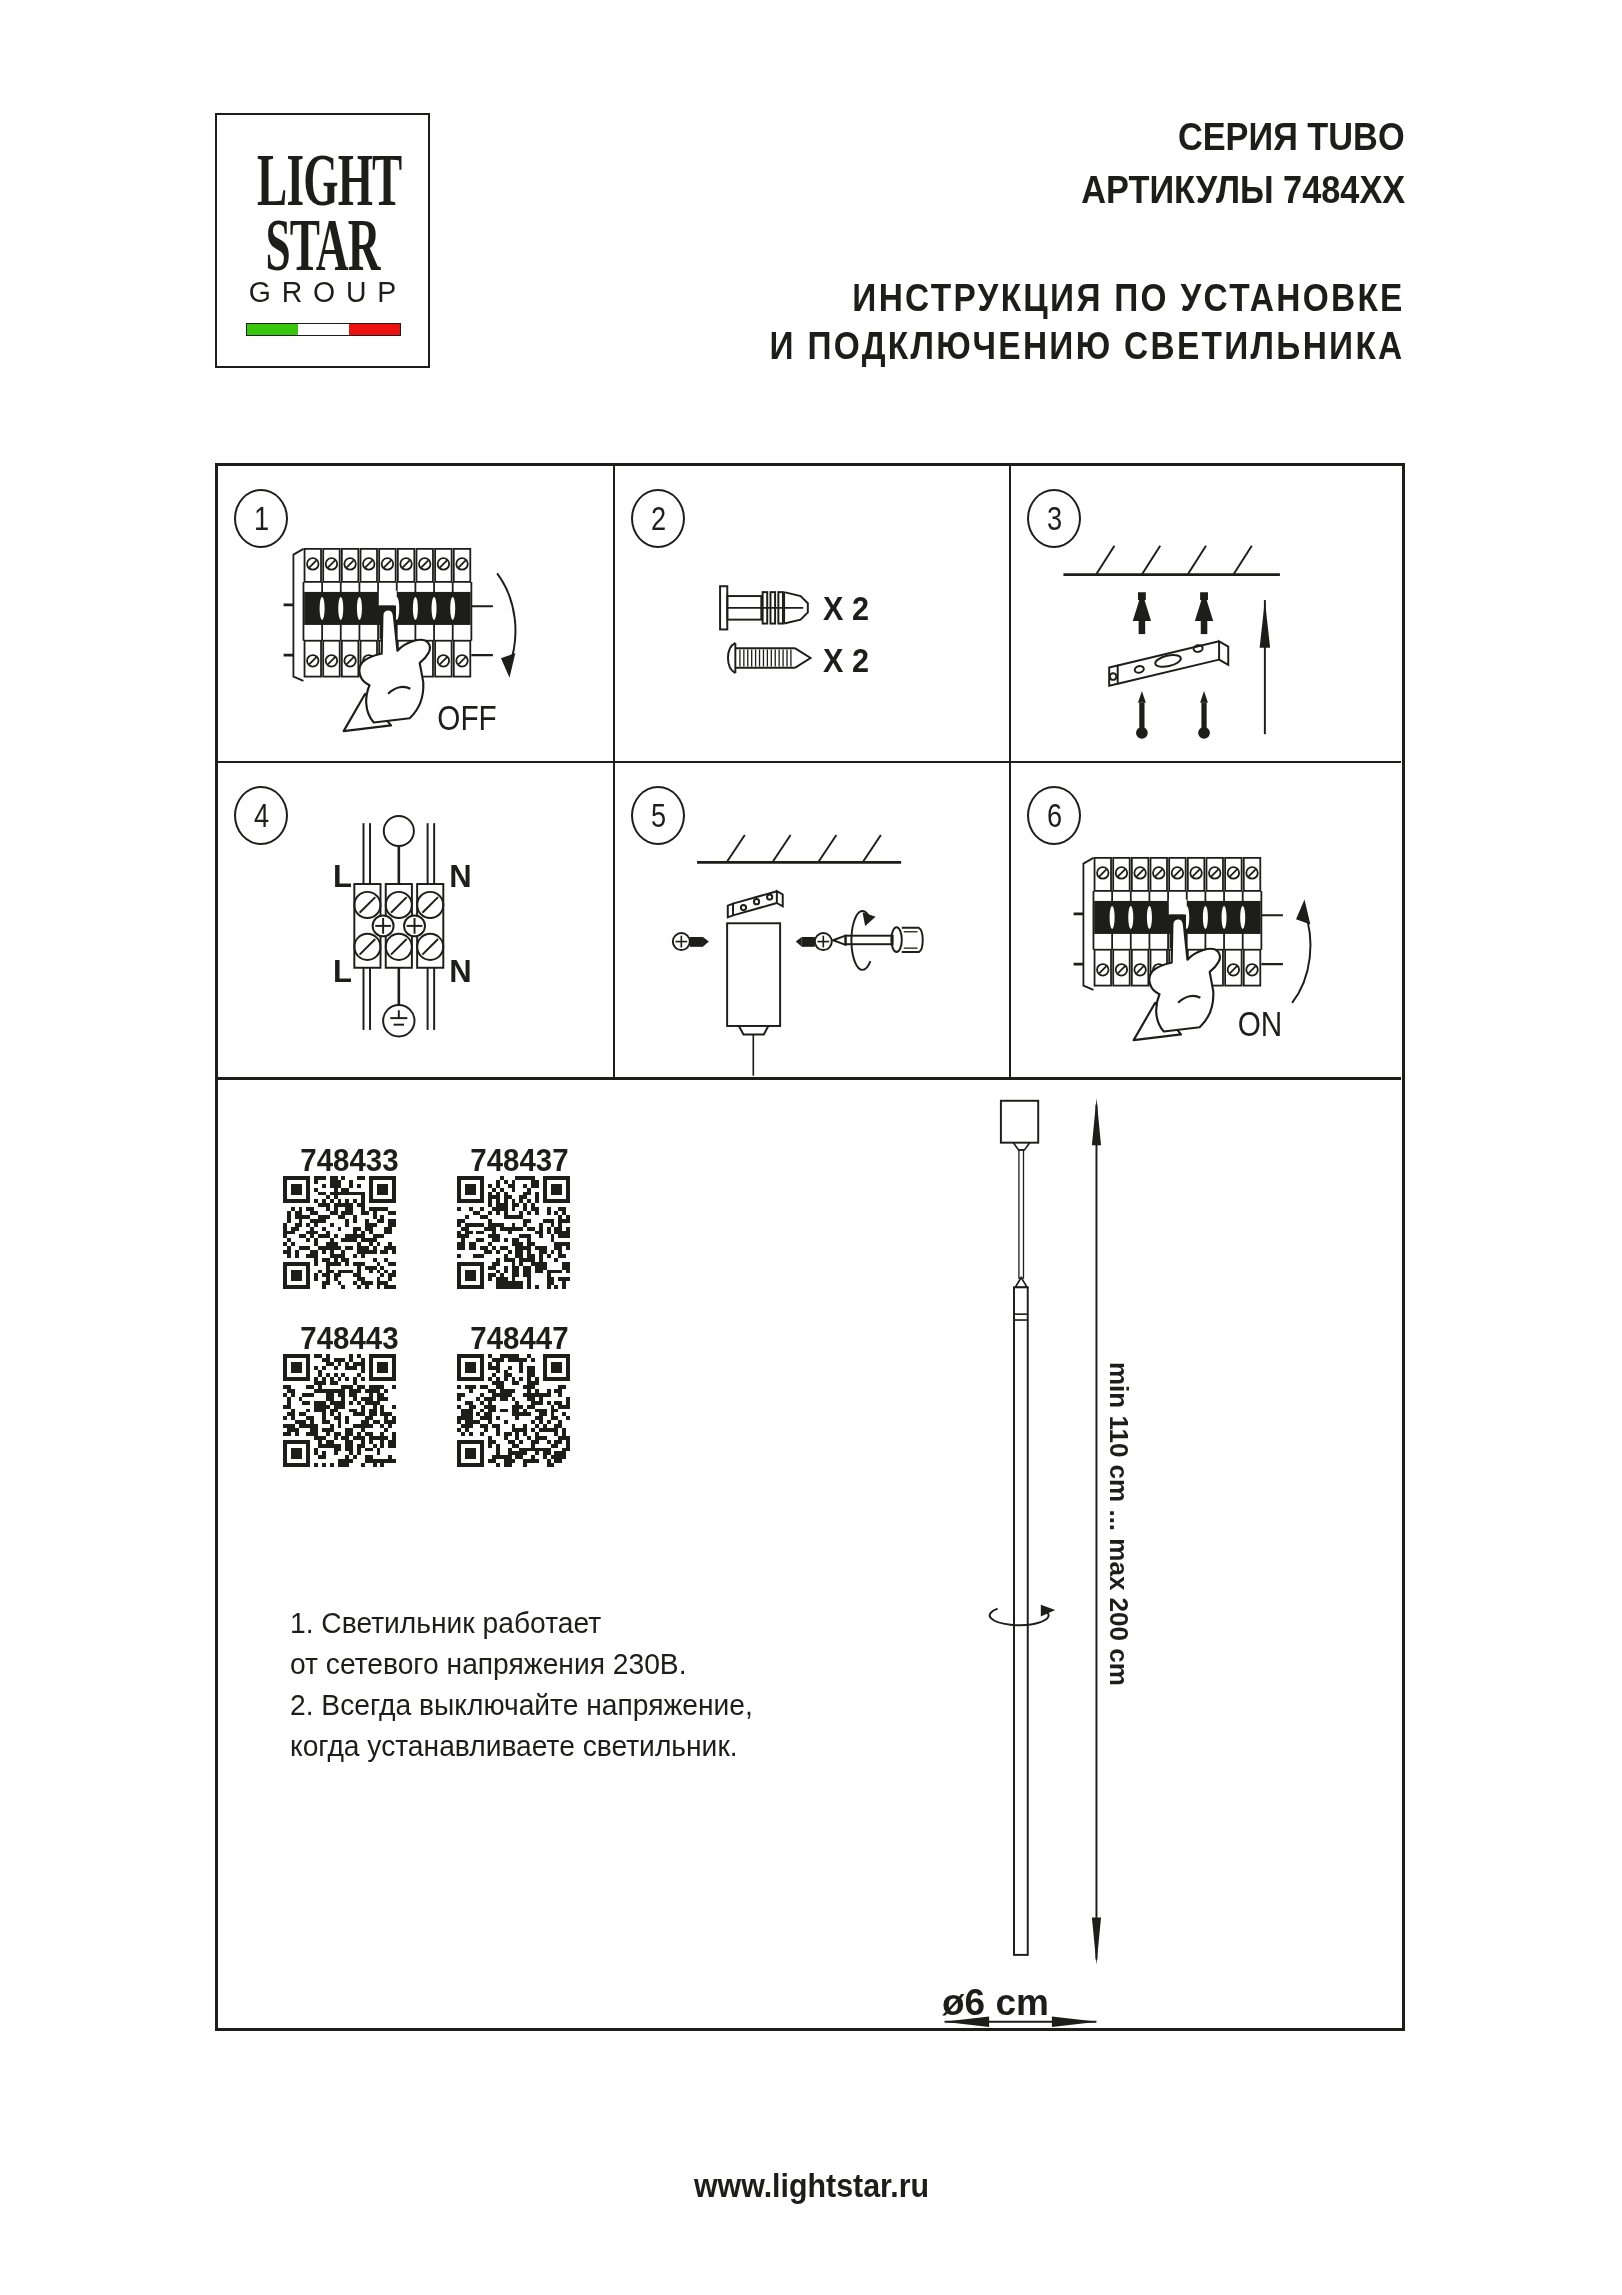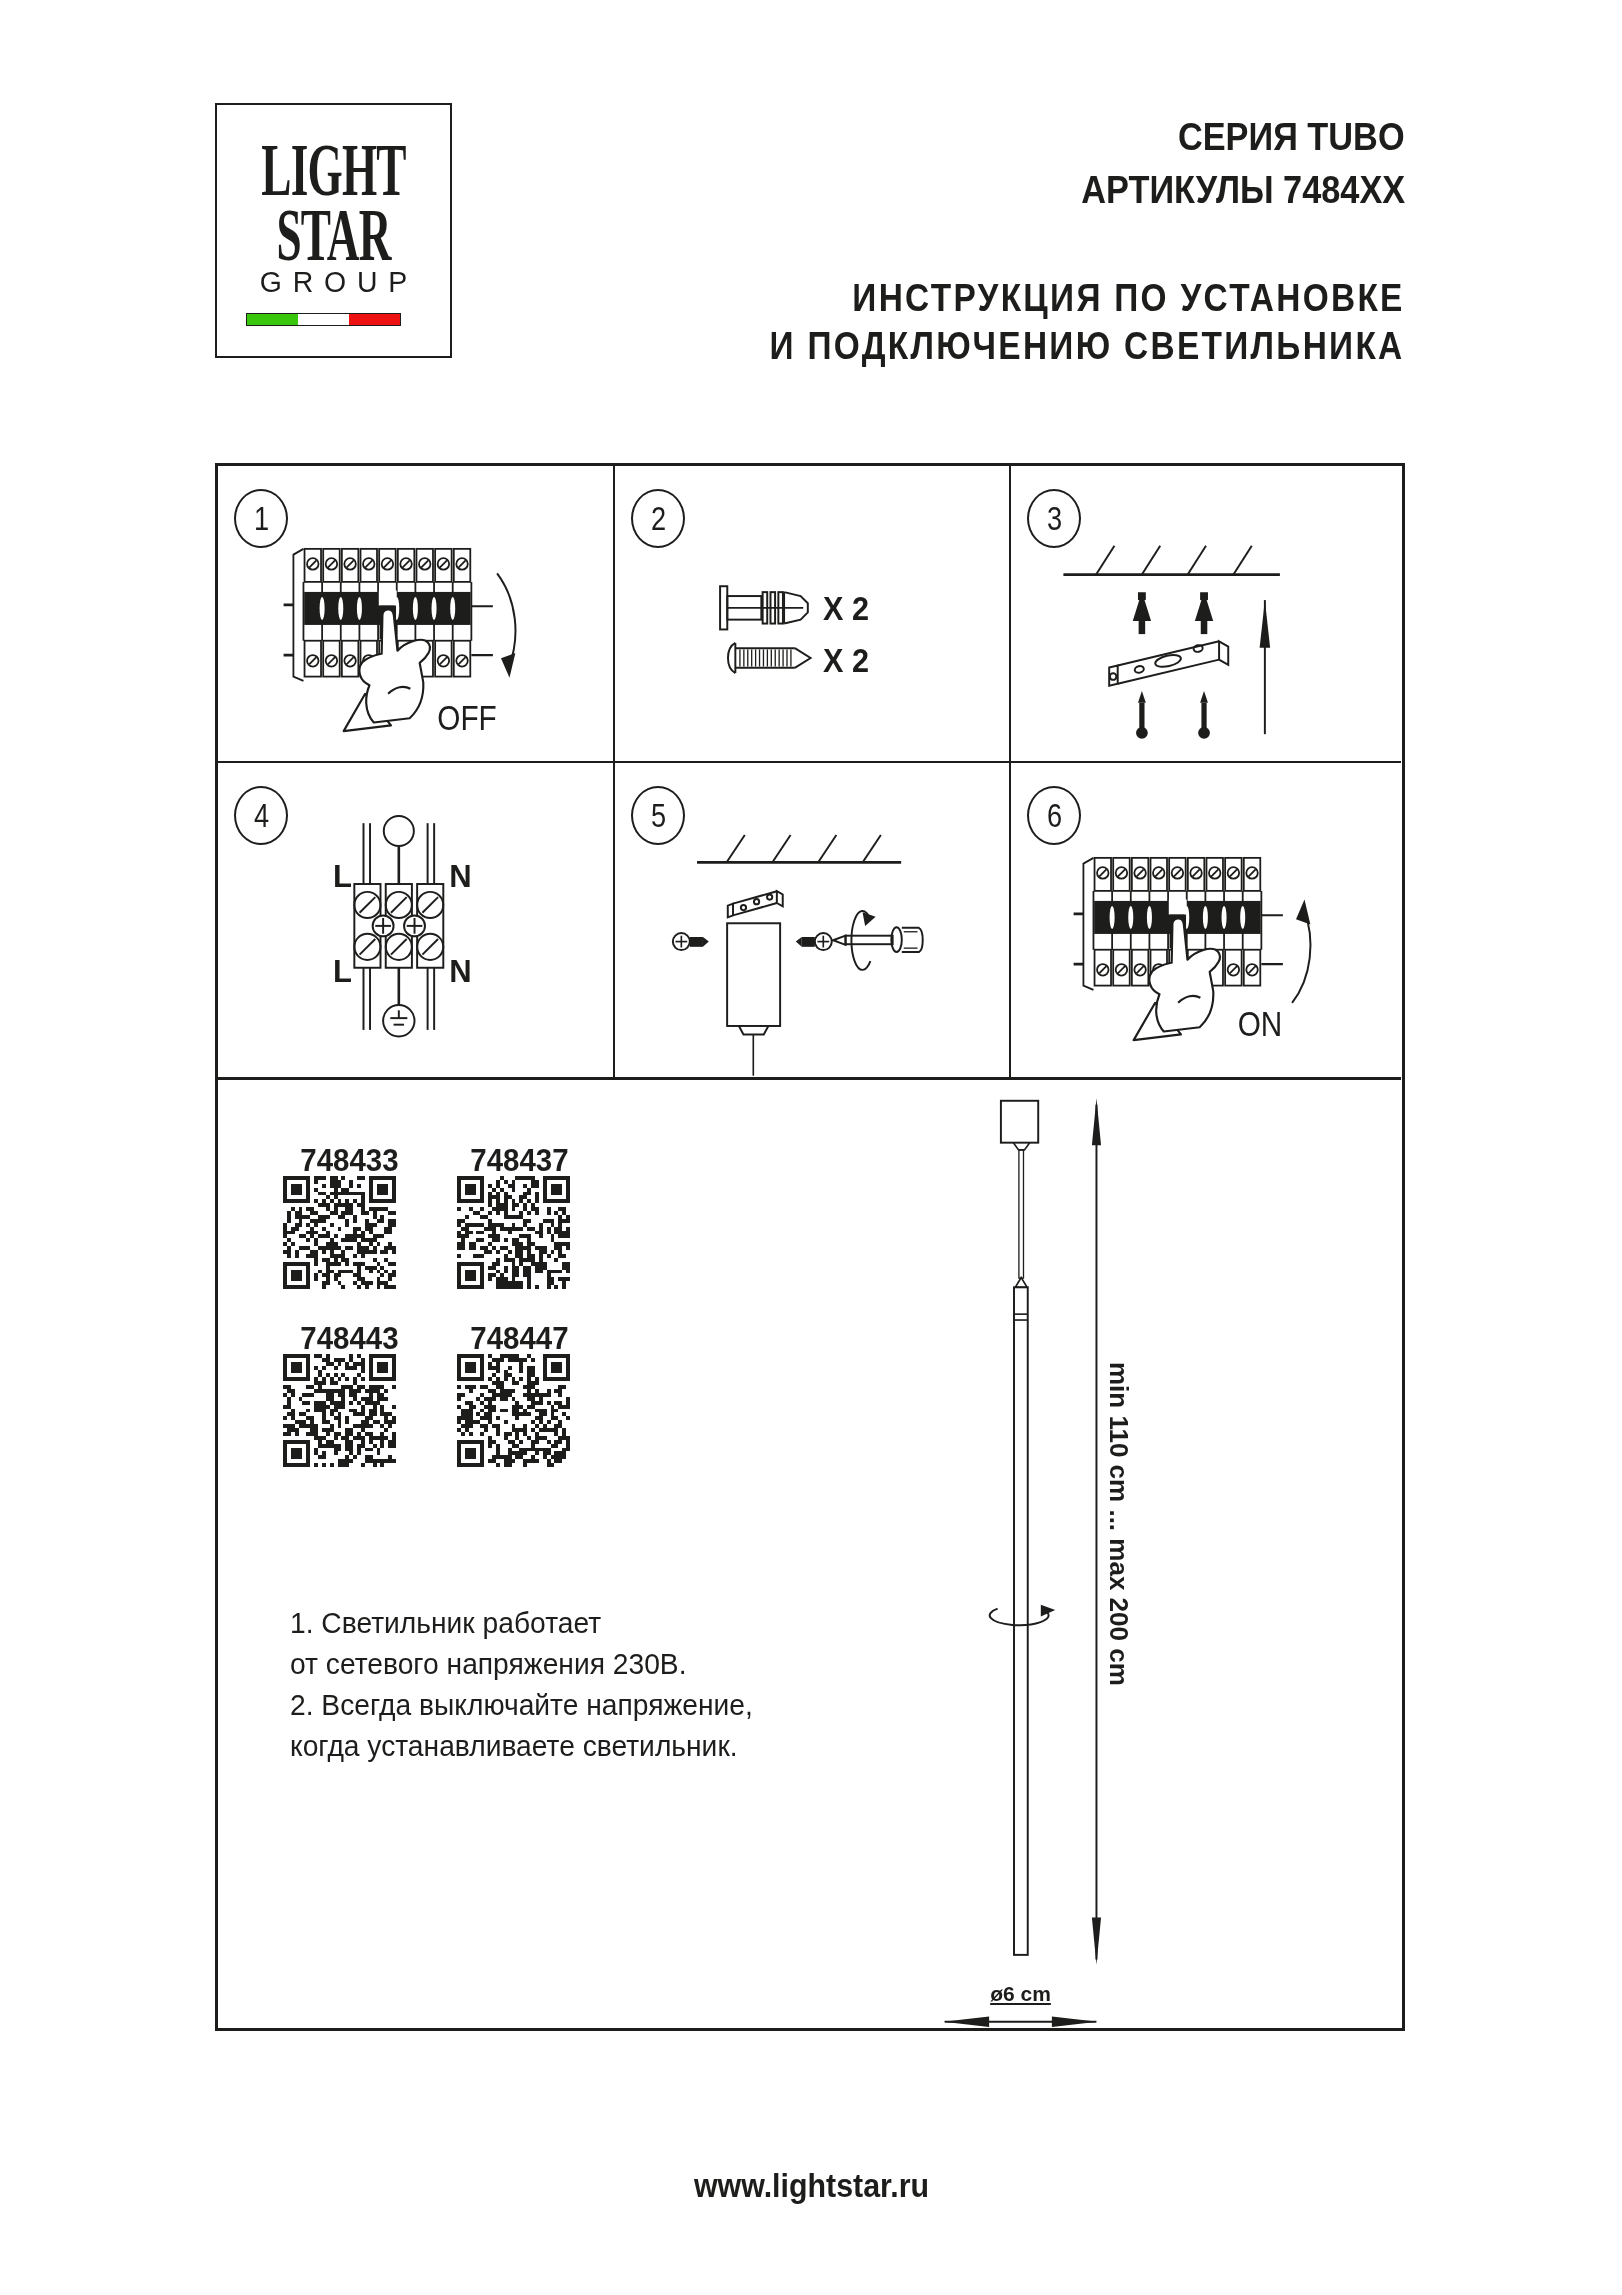--- a/index.html
+++ b/index.html
@@ -1,20 +1,20 @@
 <!DOCTYPE html>
 <html style="font-size:10.5px"><head>
 <meta charset="utf-8">
 <style>
   html,body{margin:0;padding:0;background:#888;}
   .page{position:relative;width:1623px;height:2295px;background:#fff;color:#1d1d1b;
         font-family:"Liberation Sans",sans-serif;overflow:hidden;}
   .abs{position:absolute;}
   
-  .logo-box{position:absolute;left:215px;top:103px;width:237px;height:255px;border:2.6px solid #1d1d1b;box-sizing:border-box;}
+  .logo-box{position:absolute;left:215px;top:113px;width:215px;height:255px;border:2.6px solid #1d1d1b;box-sizing:border-box;}
   .logo-word{position:absolute;left:0;right:0;text-align:center;font-family:"Liberation Serif",serif;
              font-weight:bold;font-size:73px;line-height:65px;transform:scaleX(.62);transform-origin:50% 50%;letter-spacing:-1.3px;}
   .logo-group{position:absolute;left:0;right:0;text-align:center;font-size:29px;letter-spacing:11px;font-weight:400;
               transform:scaleX(.98);transform-origin:50% 50%;text-indent:11px;}
   .logo-flag{position:absolute;left:29px;top:208px;width:153px;height:11px;border:1.3px solid #1d1d1b;display:flex;box-sizing:content-box;}
   .logo-flag span{flex:1 1 33%;height:100%;}
   .hdr{position:absolute;right:218px;white-space:nowrap;font-weight:bold;transform-origin:100% 50%;transform:scaleX(.88);}
   .hdr.big{font-size:39px;}
   .hdr.instr{font-size:38px;letter-spacing:2.6px;}
   
@@ -24,21 +24,21 @@
   .badge{position:absolute;left:16.4px;top:23px;width:50px;height:55px;border:2px solid #1d1d1b;border-radius:50%;
          display:flex;align-items:center;justify-content:center;font-size:34px;font-weight:400;}
   .badge span{transform:scaleX(.8);}
   .steplabel{position:absolute;font-size:35px;font-weight:400;transform:scaleX(.85);transform-origin:50% 50%;text-align:center;}
   .qty{position:absolute;font-size:34px;font-weight:bold;transform:scaleX(.9);transform-origin:0 50%;white-space:nowrap;}
   .lnlabel{position:absolute;width:29px;text-align:center;font-size:31px;font-weight:bold;}
   .qr-label{position:absolute;width:137px;text-align:center;font-size:31px;font-weight:bold;transform:scaleX(.95);}
   .qr-code{position:absolute;width:113px;height:113px;}
   .notes{position:absolute;font-size:29.4px;line-height:41px;transform:scaleX(.96);transform-origin:0 0;white-space:nowrap;}
   .dim-v{position:absolute;writing-mode:vertical-rl;font-size:26px;font-weight:bold;white-space:nowrap;}
-  .dim-h{position:absolute;width:157px;text-align:center;font-size:21px;font-weight:bold;text-decoration:underline;}
+  .dim-h{position:absolute;width:157px;font-size:37px;font-weight:bold;}
   .footer{position:absolute;left:0;right:0;text-align:center;font-size:33px;font-weight:bold;transform:scaleX(.92);}
   svg{display:block;}
 </style>
 </head>
 <body>
 
 <svg width="0" height="0" style="position:absolute">
   <defs>
     <symbol id="sym-breaker" viewBox="0 0 300 262">
       <g stroke="#1d1d1b" fill="none" stroke-width="2.5">

